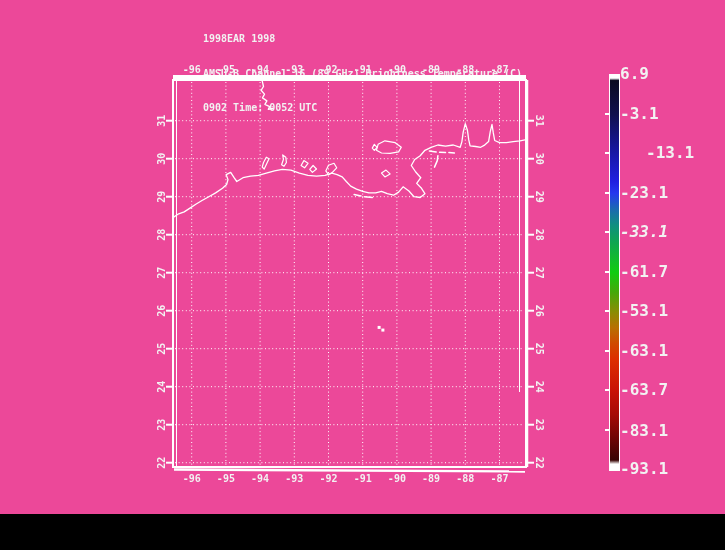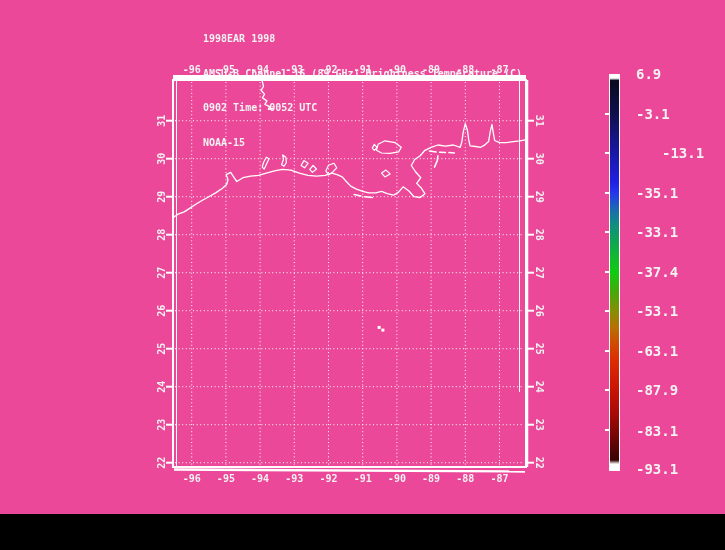--- a/index.html
+++ b/index.html
@@ -10,35 +10,34 @@
   #title-block{
     position:absolute;left:203px;top:10px;color:#f2f2f2;
     font-size:10px;font-weight:bold;line-height:11.5px;letter-spacing:0px;white-space:pre;
   }
   #map-svg{position:absolute;left:0;top:0;}
   #colorbar{
     position:absolute;left:609px;top:74px;width:9px;height:395px;
     border:1px solid #ffffff;box-sizing:content-box;
   }
   .cbar-label{
-    position:absolute;left:620px;color:#f2f2f2;font-size:14px;font-weight:bold;
-    white-space:nowrap;line-height:10px;margin-left:16px;
+    position:absolute;left:620px;color:#f2f2f2;font-size:16px;font-weight:bold;
+    white-space:nowrap;line-height:10px;
   }
   .cbar-tick{position:absolute;width:4px;height:2px;background:#ffffff;left:605px;}
 </style>
 </head>
 <body>
 
 <div id="screen">
 
   <div id="title-block">
     <div>1998EAR 1998</div>
     <div>AMSU-B Channel 16 (89 GHz) Brightness Temperature (C)</div>
     <div>0902 Time: 0052 UTC</div>
-    <div>NOAA-15</div>
   </div>
 
   <svg id="map-svg" width="725" height="550">
       <line x1="191.7" y1="82" x2="191.7" y2="465" stroke="#ffffff" stroke-width="1" stroke-dasharray="1 2.6"></line>
       <line x1="225.89999999999998" y1="82" x2="225.89999999999998" y2="465" stroke="#ffffff" stroke-width="1" stroke-dasharray="1 2.6"></line>
       <line x1="260.1" y1="82" x2="260.1" y2="465" stroke="#ffffff" stroke-width="1" stroke-dasharray="1 2.6"></line>
       <line x1="294.3" y1="82" x2="294.3" y2="465" stroke="#ffffff" stroke-width="1" stroke-dasharray="1 2.6"></line>
       <line x1="328.5" y1="82" x2="328.5" y2="465" stroke="#ffffff" stroke-width="1" stroke-dasharray="1 2.6"></line>
       <line x1="362.7" y1="82" x2="362.7" y2="465" stroke="#ffffff" stroke-width="1" stroke-dasharray="1 2.6"></line>
       <line x1="396.9" y1="82" x2="396.9" y2="465" stroke="#ffffff" stroke-width="1" stroke-dasharray="1 2.6"></line>
@@ -141,30 +140,30 @@
       <rect x="377.6160000000001" y="325.9200000000001" width="3" height="3" fill="#ffffff"></rect>
     </svg>
 
   <div id="colorbar" style="background: linear-gradient(rgb(255, 255, 255) 0%, rgb(255, 255, 255) 0.8%, rgb(10, 10, 32) 1.4%, rgb(16, 16, 78) 10%, rgb(24, 24, 168) 20%, rgb(32, 32, 224) 27%, rgb(37, 56, 238) 30%, rgb(26, 106, 176) 34%, rgb(15, 143, 128) 38%, rgb(15, 164, 85) 42%, rgb(18, 184, 50) 46%, rgb(16, 204, 16) 50%, rgb(70, 168, 10) 55%, rgb(138, 140, 4) 60%, rgb(184, 111, 2) 64%, rgb(208, 74, 0) 68%, rgb(221, 46, 0) 72%, rgb(200, 18, 6) 80%, rgb(165, 10, 6) 86%, rgb(110, 5, 5) 92%, rgb(56, 3, 3) 97.5%, rgb(255, 255, 255) 98.5%, rgb(255, 255, 255) 100%);"></div>
   <div id="cbar-labels">
       <div class="cbar-label" style="top: 69px;">6.9</div>
       <div class="cbar-label" style="top: 108.5px; text-align: right;">-3.1</div>
       <div class="cbar-tick" style="top: 112.5px;"></div>
       <div class="cbar-label" style="top: 148px; padding-left: 26px;">-13.1</div>
       <div class="cbar-tick" style="top: 152px;"></div>
-      <div class="cbar-label" style="top: 187.5px;">-35.1</div>
+      <div class="cbar-label" style="top: 187.5px;">-23.1</div>
       <div class="cbar-tick" style="top: 191.5px;"></div>
-      <div class="cbar-label" style="top: 227px;">-33.1</div>
+      <div class="cbar-label" style="top: 227px; font-style: italic;">-33.1</div>
       <div class="cbar-tick" style="top: 231px;"></div>
-      <div class="cbar-label" style="top: 266.5px;">-37.4</div>
+      <div class="cbar-label" style="top: 266.5px;">-61.7</div>
       <div class="cbar-tick" style="top: 270.5px;"></div>
       <div class="cbar-label" style="top: 306px;">-53.1</div>
       <div class="cbar-tick" style="top: 310px;"></div>
       <div class="cbar-label" style="top: 345.5px; text-align: center;">-63.1</div>
       <div class="cbar-tick" style="top: 349.5px;"></div>
-      <div class="cbar-label" style="top: 385px;">-87.9</div>
+      <div class="cbar-label" style="top: 385px;">-63.7</div>
       <div class="cbar-tick" style="top: 389px;"></div>
       <div class="cbar-label" style="top: 426px;">-83.1</div>
       <div class="cbar-tick" style="top: 428.5px;"></div>
       <div class="cbar-label" style="top: 464px;">-93.1</div>
     </div>
 
 </div>
 
 </body></html>

